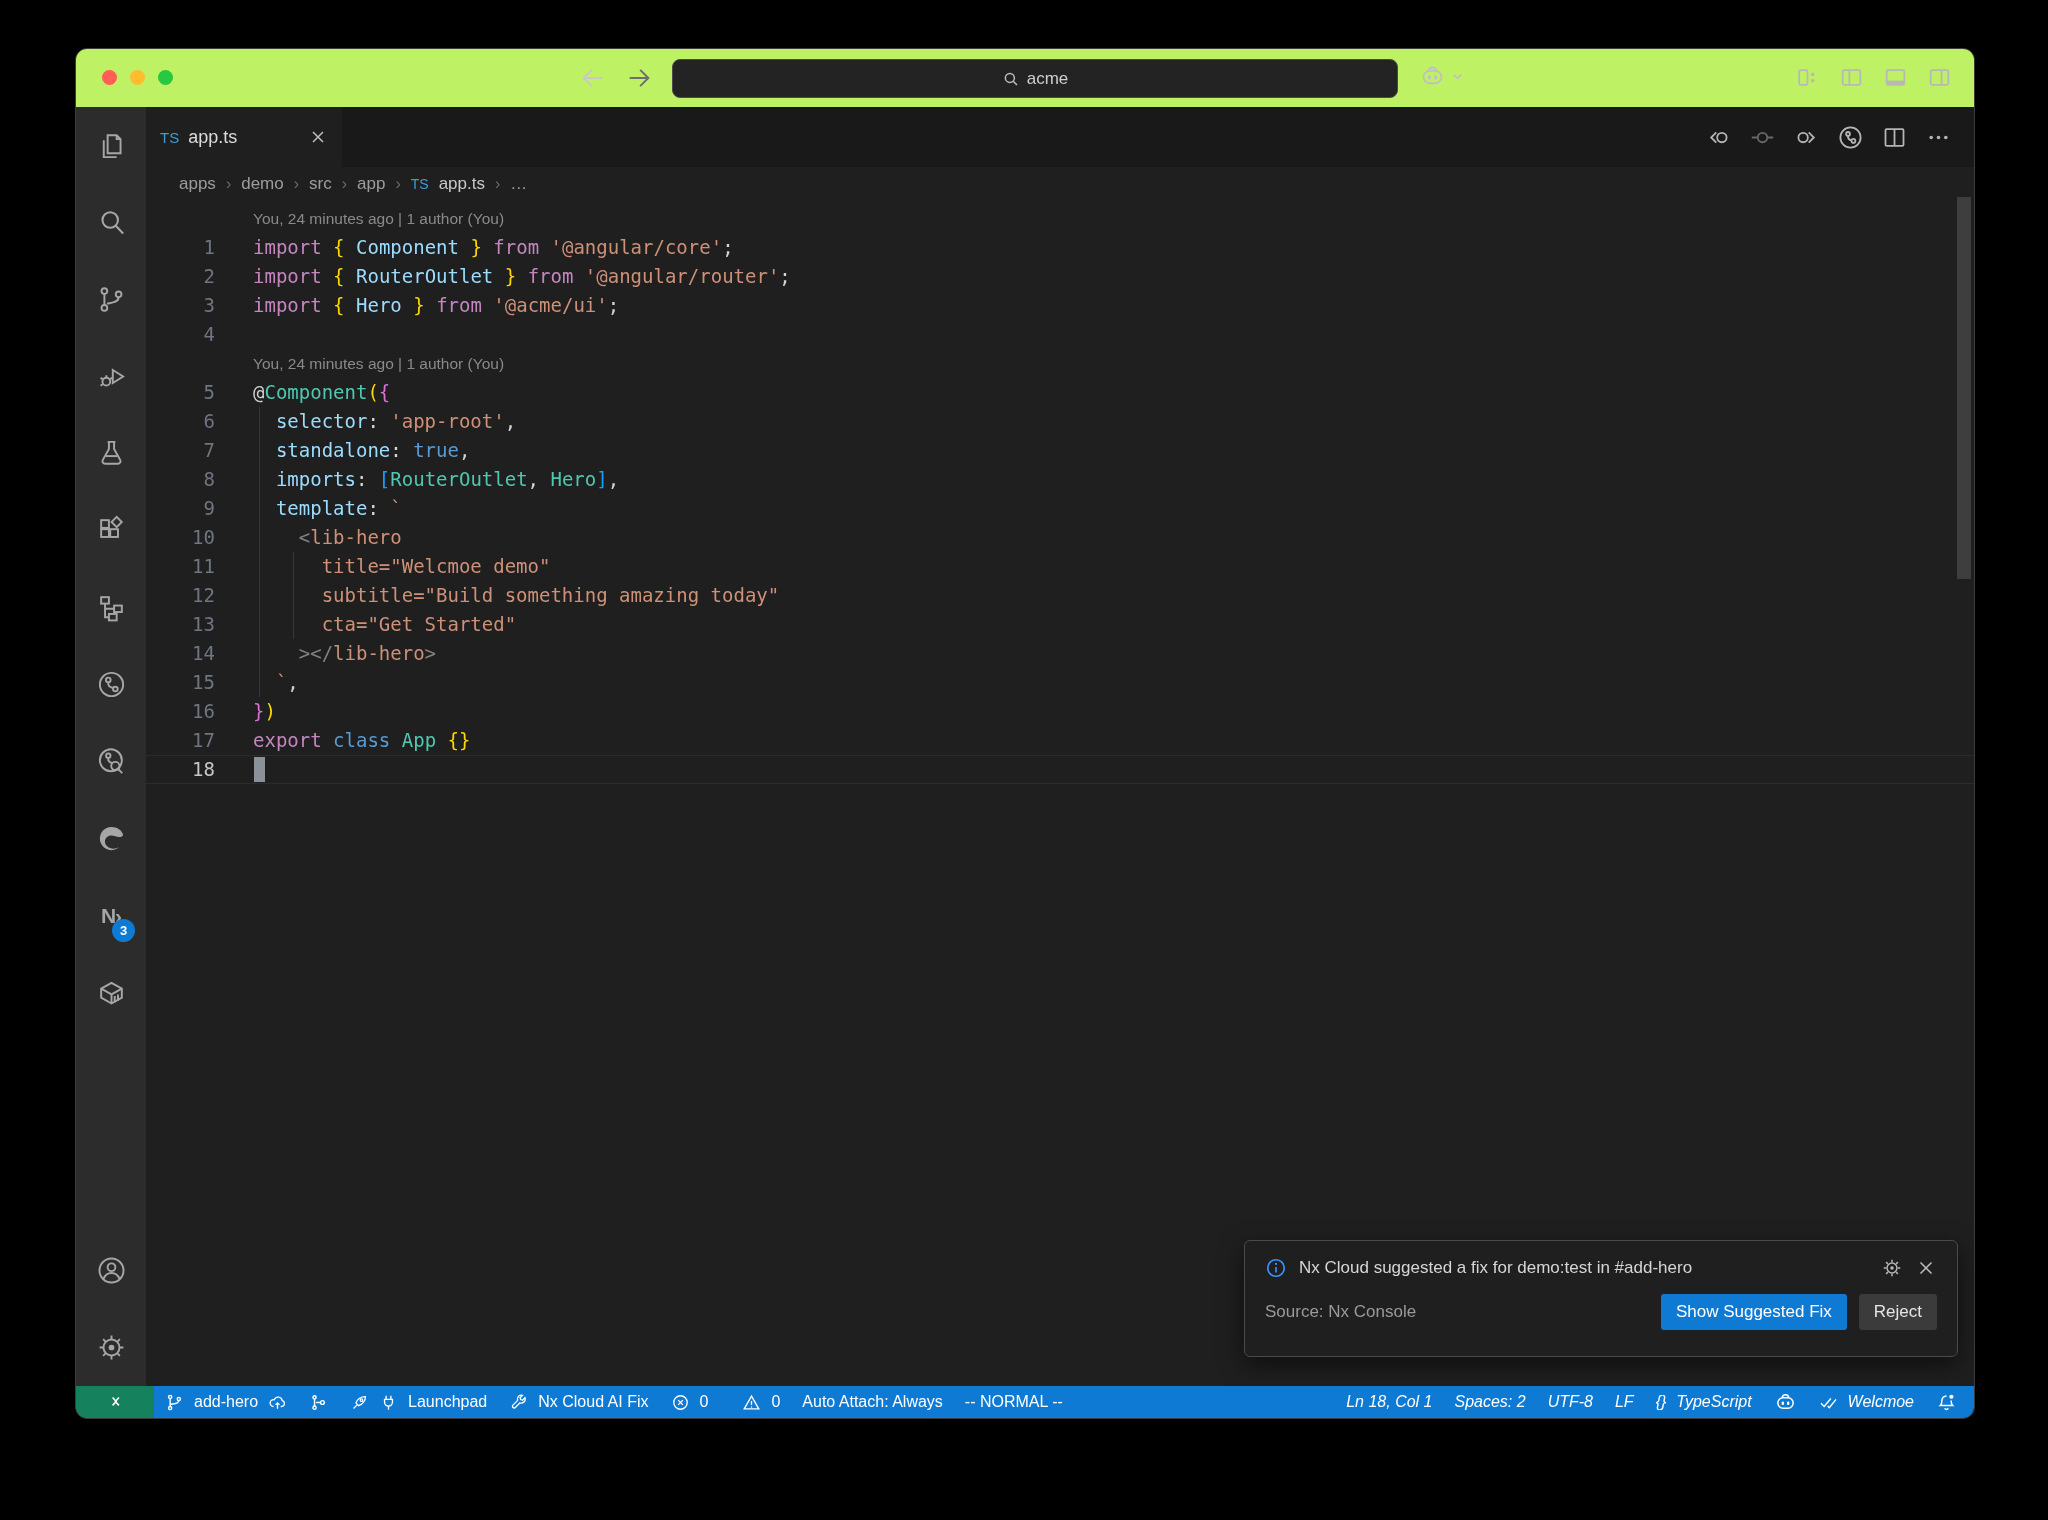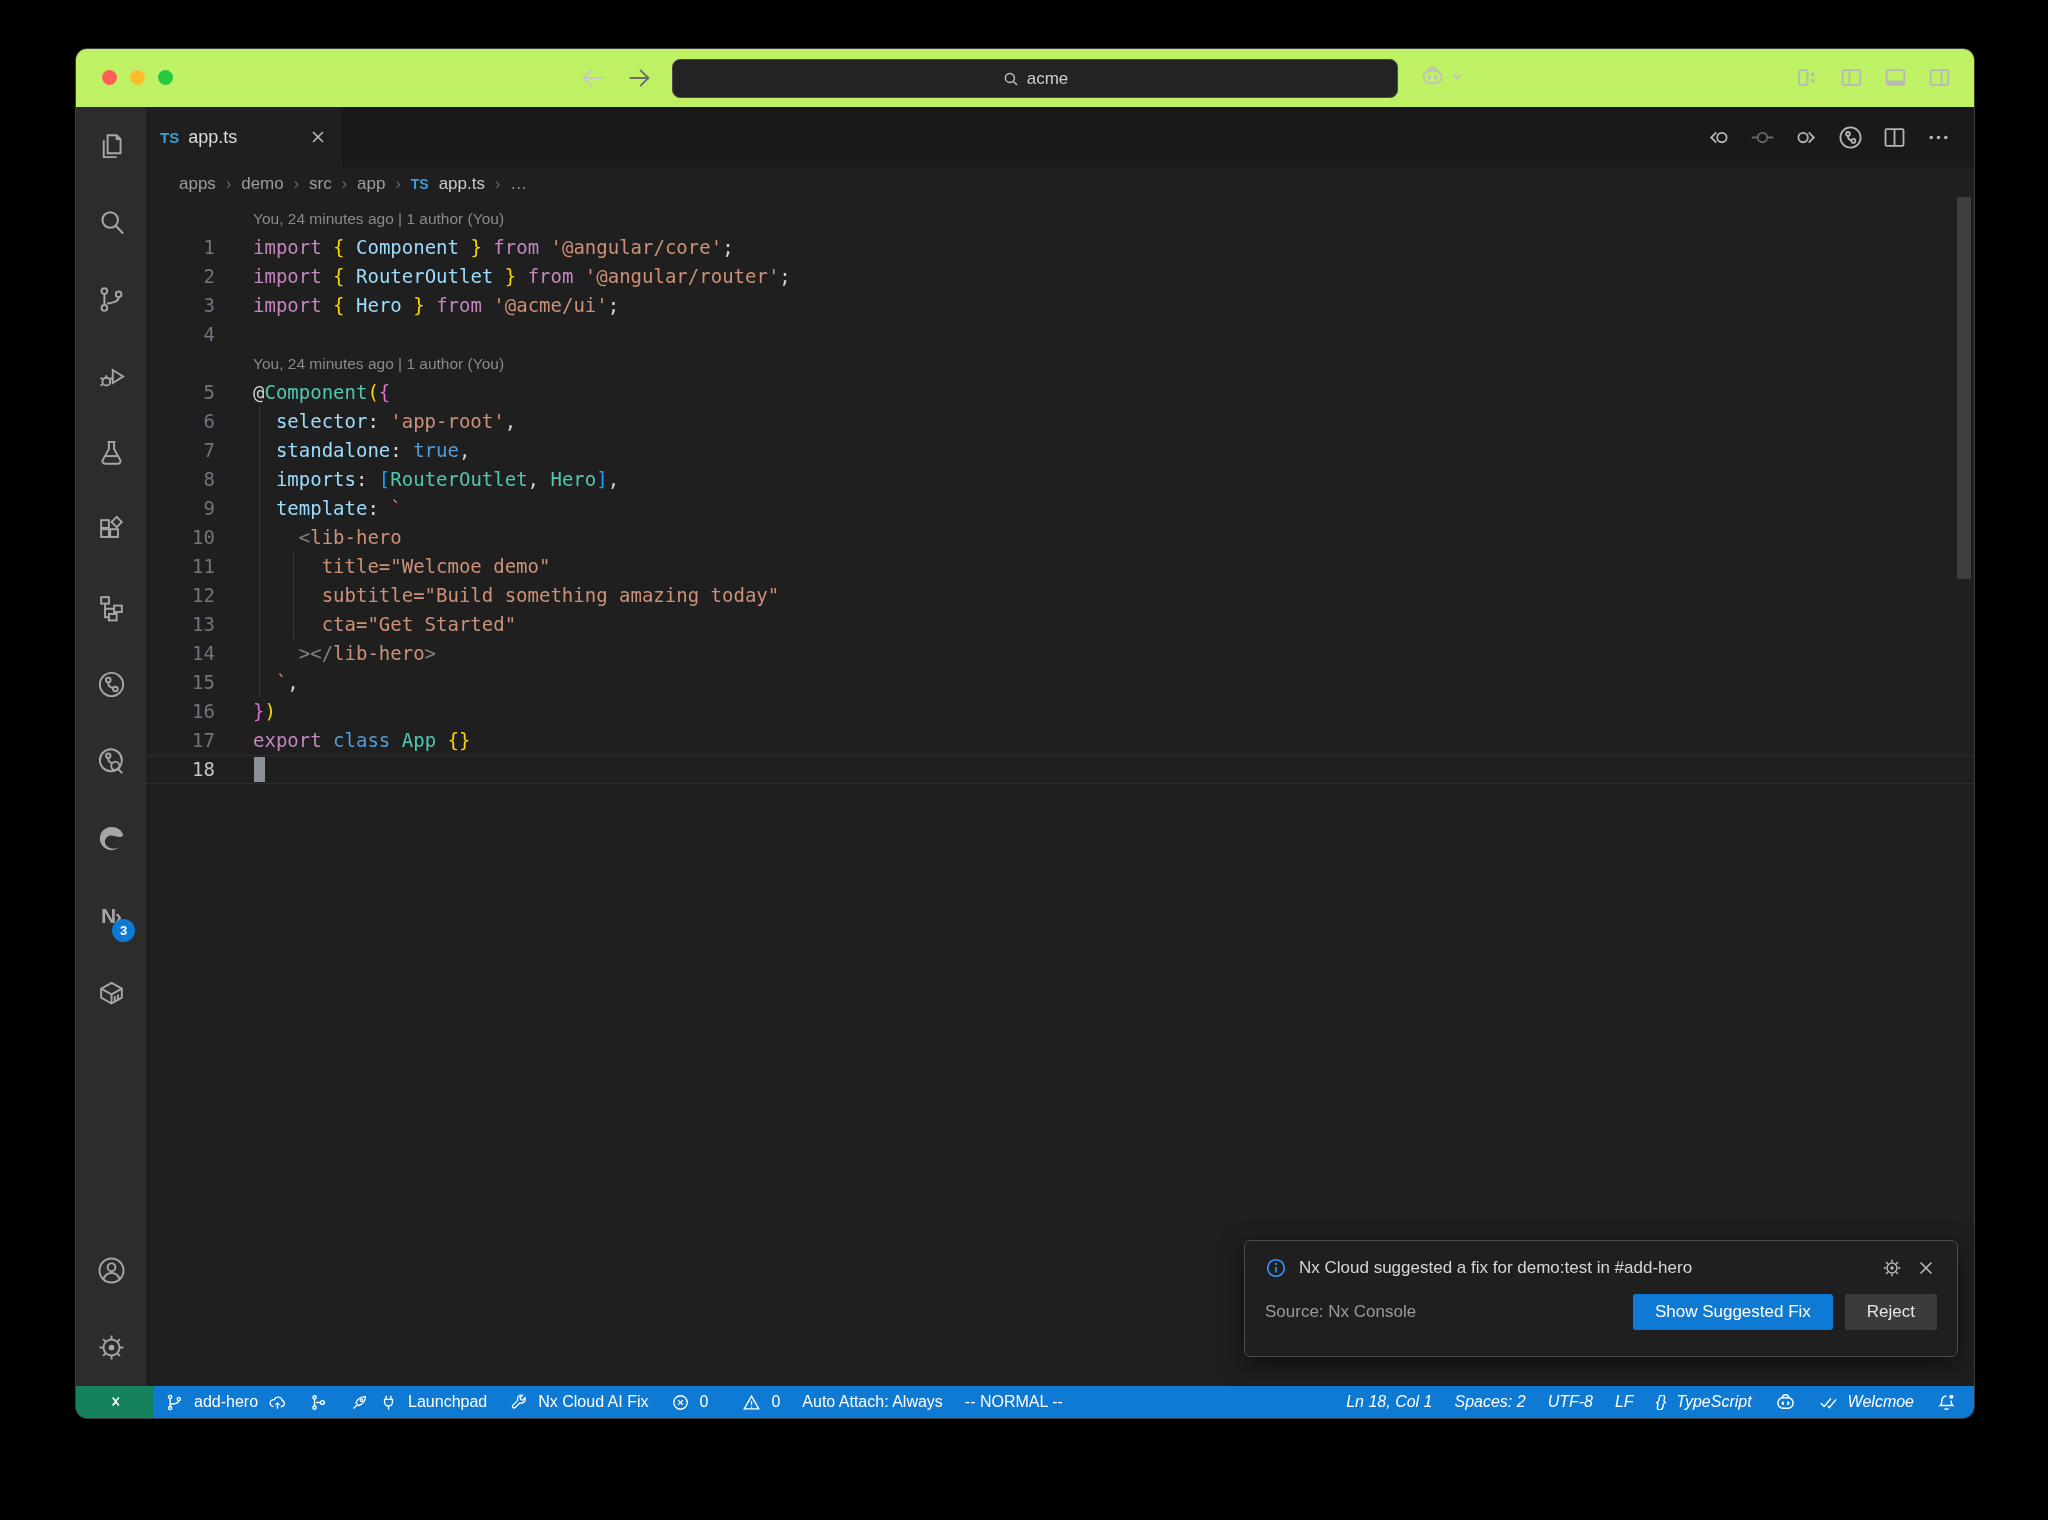--- a/index.html
+++ b/index.html
@@ -25,21 +25,21 @@
   .ab-slot{height:77px;display:flex;align-items:center;justify-content:center;position:relative;}
   .ab-slot .icon{width:31px;height:31px;}
   .ab-bottom{margin-top:auto;}
   .nx-logo{font-weight:bold;font-size:21px;color:#a6a6a6;letter-spacing:-1px;display:flex;align-items:center;}
   .nx-badge{position:absolute;left:36px;top:42px;min-width:23px;height:23px;border-radius:12px;background:#0e7ad3;
     color:#fff;font-size:13px;font-weight:bold;display:flex;align-items:center;justify-content:center;}
   
   .main{position:absolute;left:70px;top:58px;right:0;bottom:32px;background:#1f1f1f;}
   .tabstrip{position:absolute;left:0;top:0;right:0;height:60px;background:#191919;display:flex;}
   .tab{width:196px;height:60px;background:#1f1f1f;display:flex;align-items:center;padding:0 14px;box-sizing:border-box;gap:9px;}
-  .ts-badge{color:#3e9cd6;font-weight:bold;font-size:15px;}
+  .ts-badge{color:#3e9cd6;font-weight:normal;font-size:15px;}
   .tab-label{color:#dcdcdc;font-size:18px;}
   .tab-close{margin-left:auto;width:20px;height:20px;color:#bdbdbd;}
   .editor-actions{margin-left:auto;display:flex;align-items:center;gap:17px;padding-right:22px;color:#b4b4b4;}
   .editor-actions .icon{width:27px;height:27px;}
   .ea-dim{color:#686868;}
   .breadcrumbs{position:absolute;left:0;top:60px;right:0;height:34px;display:flex;align-items:center;
     padding-left:33px;gap:10px;font-size:17px;color:#9d9d9d;}
   .bc-sep{color:#6a6a6a;font-size:16px;}
   .bc-ts{font-size:14px;}
   
@@ -61,21 +61,21 @@
   .toast{position:absolute;right:16px;bottom:29px;width:714px;height:117px;background:#1f1f1f;
     border:1px solid #4a4a4a;border-radius:6px;box-shadow:0 8px 24px rgba(0,0,0,.55);
     box-sizing:border-box;padding:16px 20px;}
   .toast-head{display:flex;align-items:center;gap:12px;}
   .toast-title{flex:1;color:#d6d6d6;font-size:17px;white-space:nowrap;}
   .toast-head .icon{width:22px;height:22px;flex:none;}
   .info-i{color:#3794ff;}
   .toast-ico{color:#b8b8b8;width:21px;height:21px;}
   .toast-foot{margin-top:15px;display:flex;align-items:center;}
   .toast-src{color:#9a9a9a;font-size:17px;}
-  .btn{font-size:17px;border:none;border-radius:3px;padding:8px 22px;cursor:pointer;font-family:inherit;}
+  .btn{font-size:17px;border:none;border-radius:3px;padding:8px 15px;cursor:pointer;font-family:inherit;}
   .btn-primary{background:#0e7ad3;color:#fff;margin-left:auto;}
   .btn-secondary{background:#3b3b3b;color:#e6e6e6;margin-left:12px;}
   
   .statusbar{position:absolute;left:0;right:0;bottom:0;height:32px;background:#0e7ad3;color:#fff;
     font-size:16px;display:flex;align-items:stretch;border-radius:0 0 11px 11px;}
   .remote{width:78px;background:#16825d;display:flex;align-items:center;justify-content:center;
     border-radius:0 0 0 11px;flex:none;}
   .sb-item{display:flex;align-items:center;gap:10px;padding:0 11px;white-space:nowrap;}
   .sb-right{margin-left:auto;display:flex;align-items:center;padding-right:6px;font-style:italic;}
   .sb-ico{width:19px;height:19px;}

